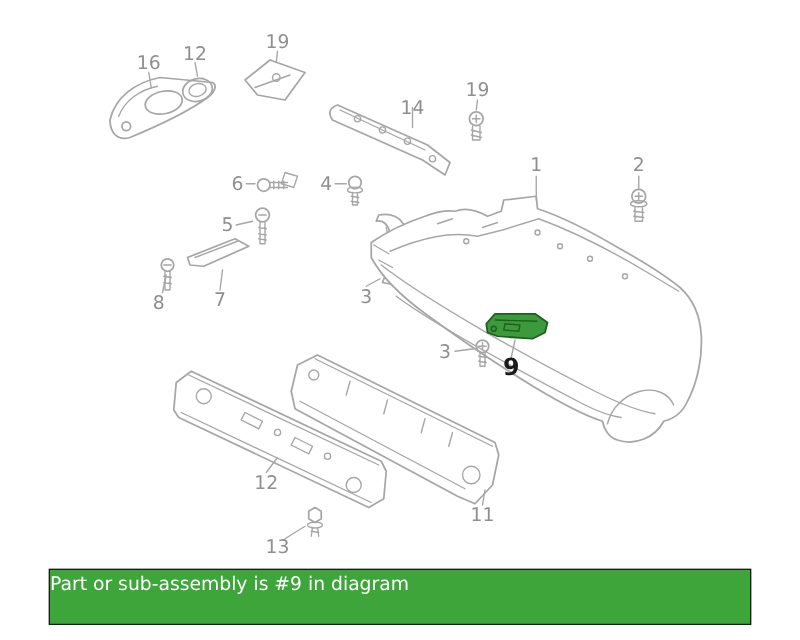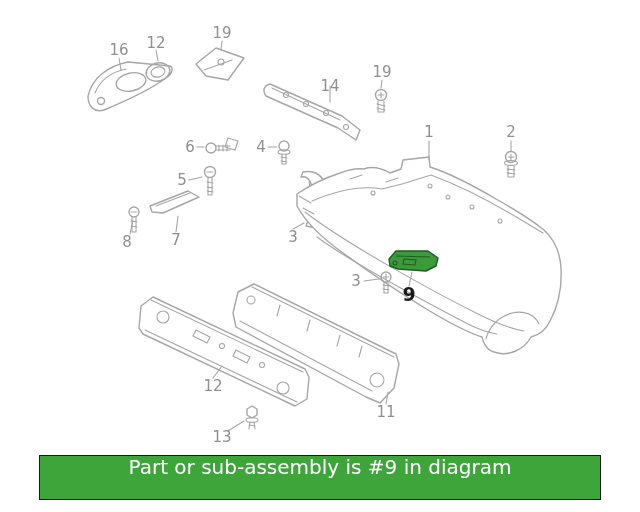--- a/index.html
+++ b/index.html
@@ -9,21 +9,21 @@
   .ln{stroke:var(--line-color,#a6a6a6);fill:none;stroke-width:1.4;stroke-linecap:round;stroke-linejoin:round;}
   .lnthin{stroke:var(--line-color,#a6a6a6);fill:none;stroke-width:1.1;stroke-linecap:round;}
   .wh{fill:#ffffff;stroke:var(--line-color,#a6a6a6);stroke-width:1.4;stroke-linejoin:round;}
   .hl{fill:var(--highlight-fill,#3c9a3c);stroke:var(--highlight-stroke,#1e5e1e);stroke-width:1.4;stroke-linejoin:round;}
   .hld{stroke:var(--highlight-stroke,#1e5e1e);fill:none;stroke-width:1.1;}
   .part-label{position:absolute;transform:translate(-50%,-50%);font-size:15px;
               color:var(--label-color,#8f8f8f);user-select:none;}
   .part-label.highlight{font-size:19px;color:#1a1a1a;font-weight:600;}
   #banner{position:absolute;left:39px;top:455px;width:562px;height:45px;
           background:var(--banner-bg,#3da53a);border:1px solid var(--banner-border,#1a1a1a);
-          color:var(--banner-text,#ffffff);text-align:center;font-size:20px;line-height:22px;
+          color:var(--banner-text,#ffffff);font-size:15px;line-height:22px;
           box-sizing:border-box;}
 </style>
 </head>
 <body>
 
 <div id="stage">
 
   <svg id="art" width="640" height="512" viewBox="0 0 640 512">
 
     <g>

